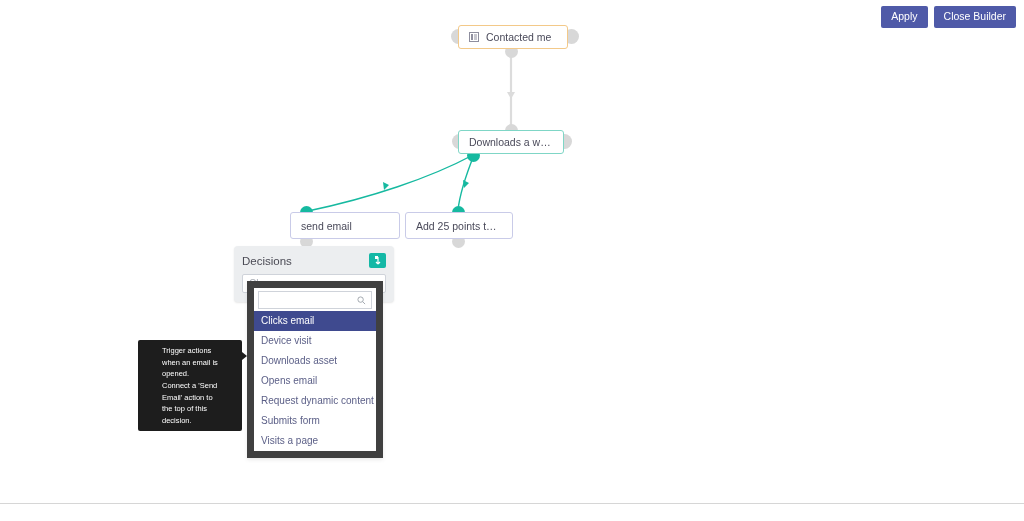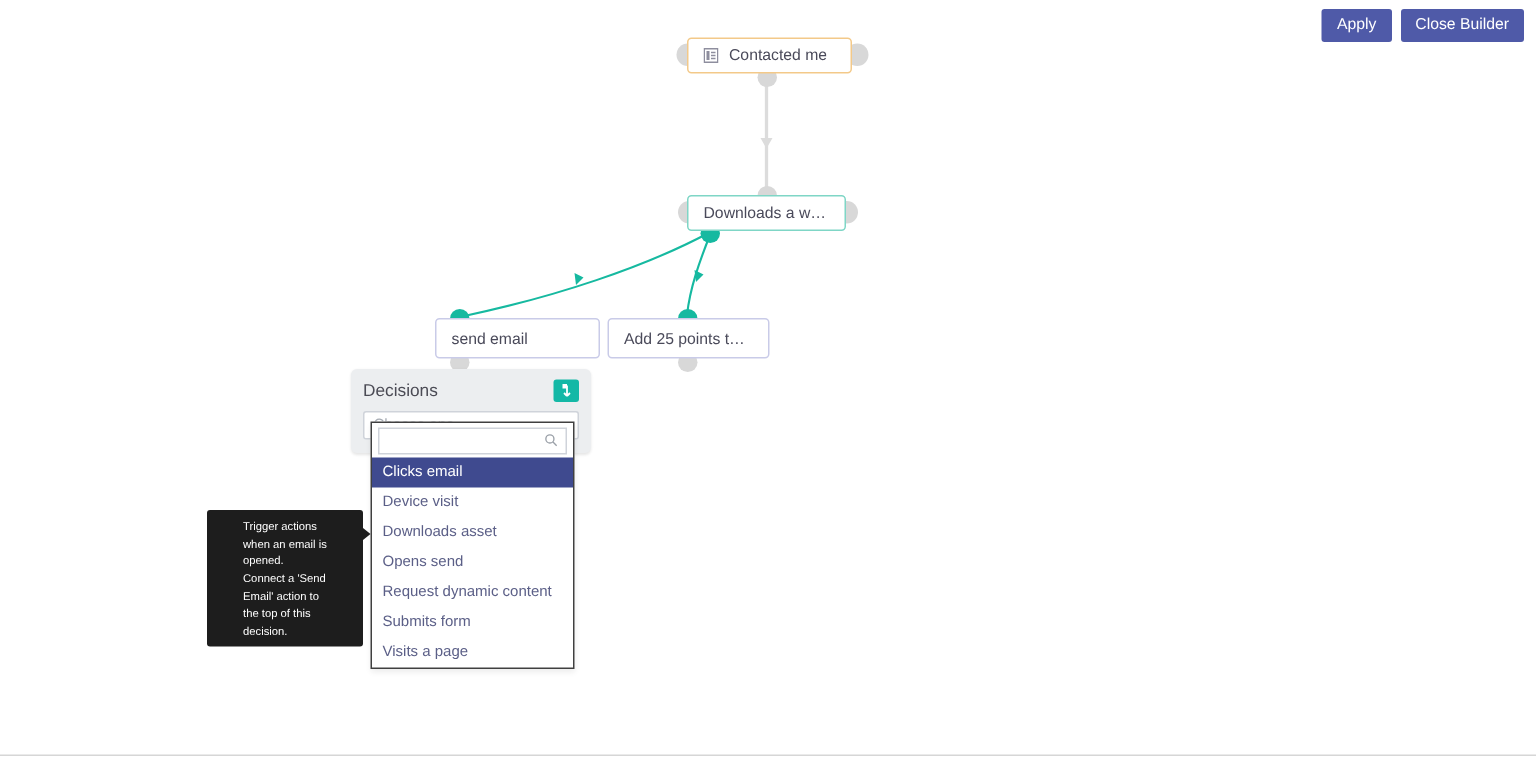--- a/index.html
+++ b/index.html
@@ -143,21 +143,21 @@
     border-right: 3px solid transparent;
     border-bottom: 4px solid #8e949d;
   }
 
   
   .dropdown {
     position: absolute;
     left: 247px; top: 281px;
     width: 136px;
     background: #ffffff;
-    border: 1px solid #404040;
+    border: 7px solid #404040;
     box-sizing: border-box;
     z-index: 50;
     box-shadow: 0 2px 4px rgba(0,0,0,0.08);
   }
   .dd-search {
     height: 18px;
     margin: 3px 4px 2px 4px;
     border: 1px solid #cfd3da;
     display: flex;
     align-items: center;
@@ -297,21 +297,21 @@
           <svg width="9" height="9" viewBox="0 0 10 10">
             <circle cx="4" cy="4" r="3" fill="none" stroke="#9aa0a8" stroke-width="1"></circle>
             <line x1="6.3" y1="6.3" x2="9" y2="9" stroke="#9aa0a8" stroke-width="1"></line>
           </svg>
         </span>
       </div>
       <ul class="dd-list">
         <li class="dd-item selected">Clicks email</li>
         <li class="dd-item">Device visit</li>
         <li class="dd-item">Downloads asset</li>
-        <li class="dd-item">Opens send</li>
+        <li class="dd-item">Opens email</li>
         <li class="dd-item">Request dynamic content</li>
         <li class="dd-item">Submits form</li>
         <li class="dd-item">Visits a page</li>
       </ul>
     </div>
 
     <div class="tooltip">Trigger actions when an email is opened. Connect a 'Send Email' action to the top of this decision.</div>
 
   </div>
 

